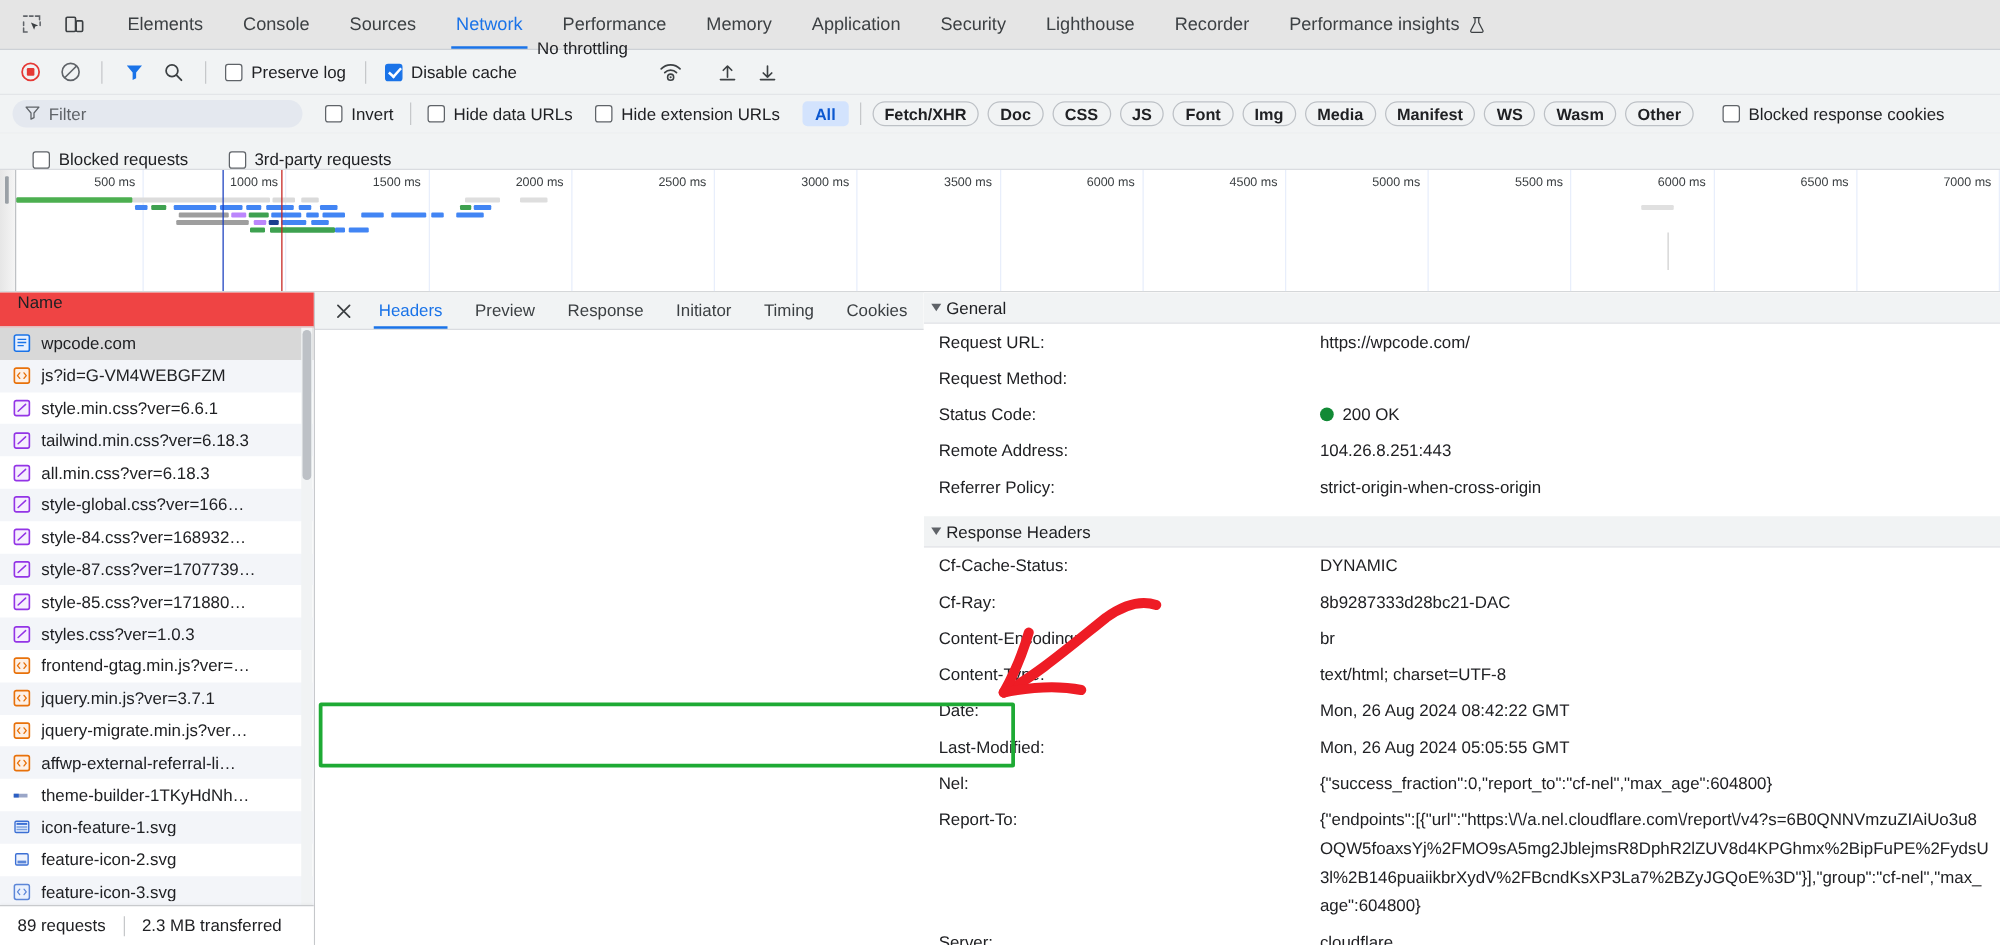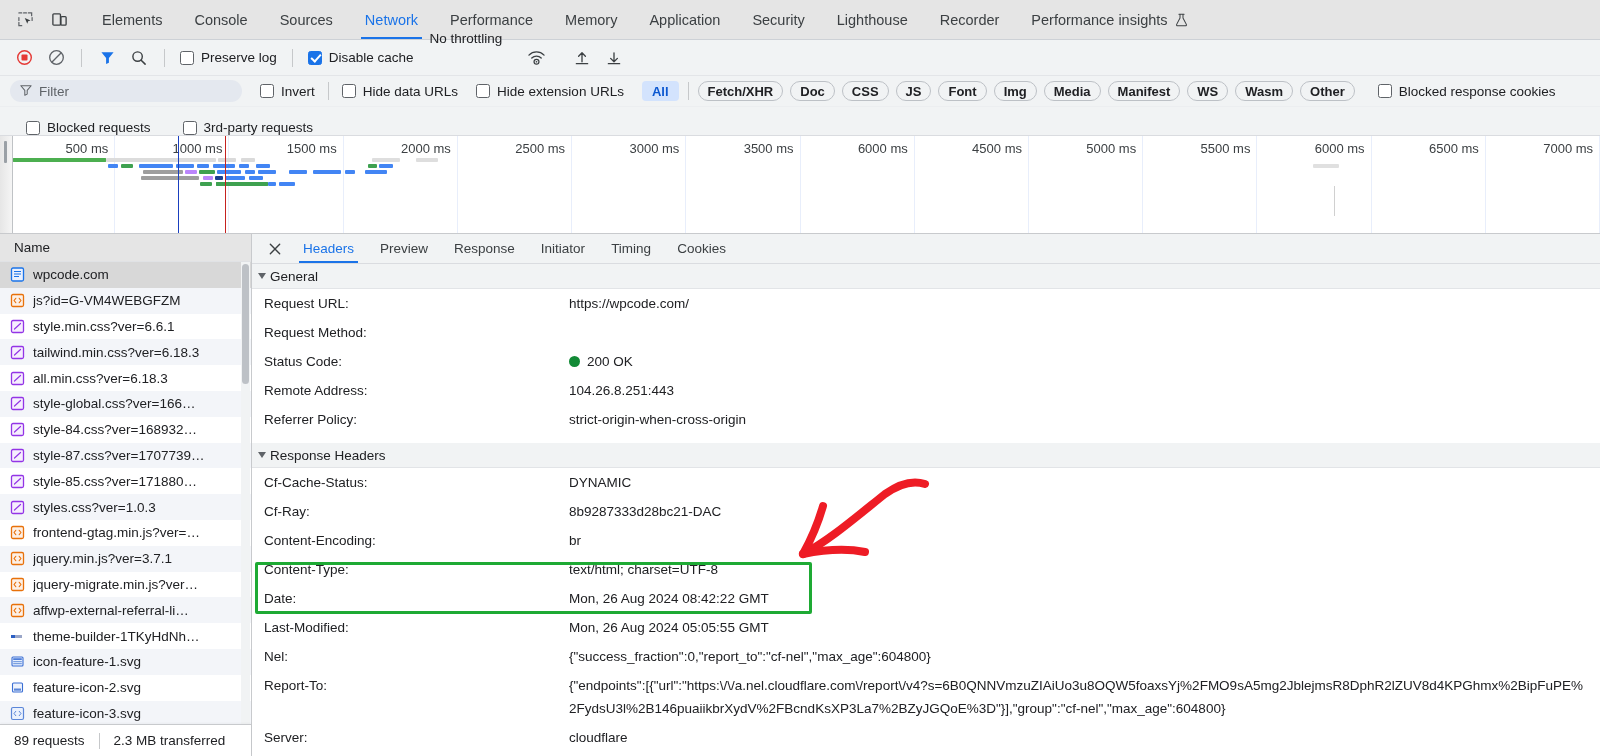--- a/index.html
+++ b/index.html
@@ -110,21 +110,21 @@
     background: #fff; position: relative;
     border-bottom: 1px solid #c8cacd;
     overflow: hidden;
   }
   .ov-ruler { position: absolute; inset: 0; display: flex; }
   .ov-cell {
     flex: 1 1 0; position: relative;
     border-right: 1px solid #e8eefb;
     text-align: right;
     padding: 5px 6px 0 0;
-    font-size: 13px; color: #3c4043;
+    font-size: 10px; color: #3c4043;
   }
   .ov-cell:first-child { border-left: 1px solid #e8eefb; }
   .ov-grab {
     position: absolute; left: 0; top: 0; width: 13px; height: 100%;
     background: linear-gradient(to right,#e6e6e6,#f5f5f5);
     border-right: 1px solid #bfc2c5; z-index: 6;
   }
   .ov-grab::after {
     content:""; position:absolute; left:4px; top:5px; width:3px; height:22px;
     background:#9aa0a6; border-radius:1px;
@@ -137,24 +137,24 @@
   .body { flex: 1 1 auto; display: flex; min-height: 0; position: relative; }
 
   
   .list-pane {
     width: 252px; min-width: 252px;
     background: #fff; display: flex; flex-direction: column;
     border-right: 1px solid #c8cacd; position: relative; min-height: 0;
   }
   .list-head {
     height: 28px; min-height: 28px;
-    display: flex; align-items: center;
+    display: flex; align-items: flex-start;
     padding: 0 0 0 14px;
     font-size: 13.5px; color: #202124;
-    background: #e5e5e5; border-bottom: 1px solid #e0e2e5;
+    background: #ef4444; border-bottom: 1px solid #e0e2e5;
   }
   .list-scroll { flex: 1 1 auto; overflow: hidden; position: relative; }
   .row {
     height: 25.8px; display: flex; align-items: center;
     padding: 0 6px 0 10px; gap: 8px;
     font-size: 13.5px; color: #202124; white-space: nowrap;
   }
   .row:nth-child(even) { background: #f3f5f9; }
   .row.selected { background: #d8d8d8 !important; }
   .row .nm { overflow: hidden; text-overflow: ellipsis; }
@@ -170,21 +170,21 @@
   .statusbar {
     position: absolute; left: 0; right: 0; bottom: 0; height: 32px;
     background: #fff; border-top: 1px solid #c8cacd;
     display: flex; align-items: center; gap: 0; z-index: 8;
     box-shadow: 0 -1px 2px rgba(0,0,0,.04);
   }
   .statusbar .seg { padding: 0 14px; font-size: 13.5px; color: #202124; white-space: nowrap; }
   .statusbar .divider { width:1px; height:16px; background:#c6c8ca; }
 
   
-  .detail-pane { flex: 1 1 auto; display: flex; flex-direction: column; min-width: 0; background: #fff; position: relative; }
+  .detail-pane { flex: 1 1 auto; display: flex; min-width: 0; background: #fff; position: relative; }
   .detail-tabs {
     height: 30px; min-height: 30px;
     background: #f1f3f4; display: flex; align-items: stretch;
     padding-left: 8px; border-bottom: 1px solid #dadce0;
   }
   .dt-close { width: 30px; display: flex; align-items: center; justify-content: center; }
   .dtab {
     display: flex; align-items: center; padding: 0 13px;
     font-size: 13.5px; color: #3c4043; position: relative; white-space: nowrap;
   }

